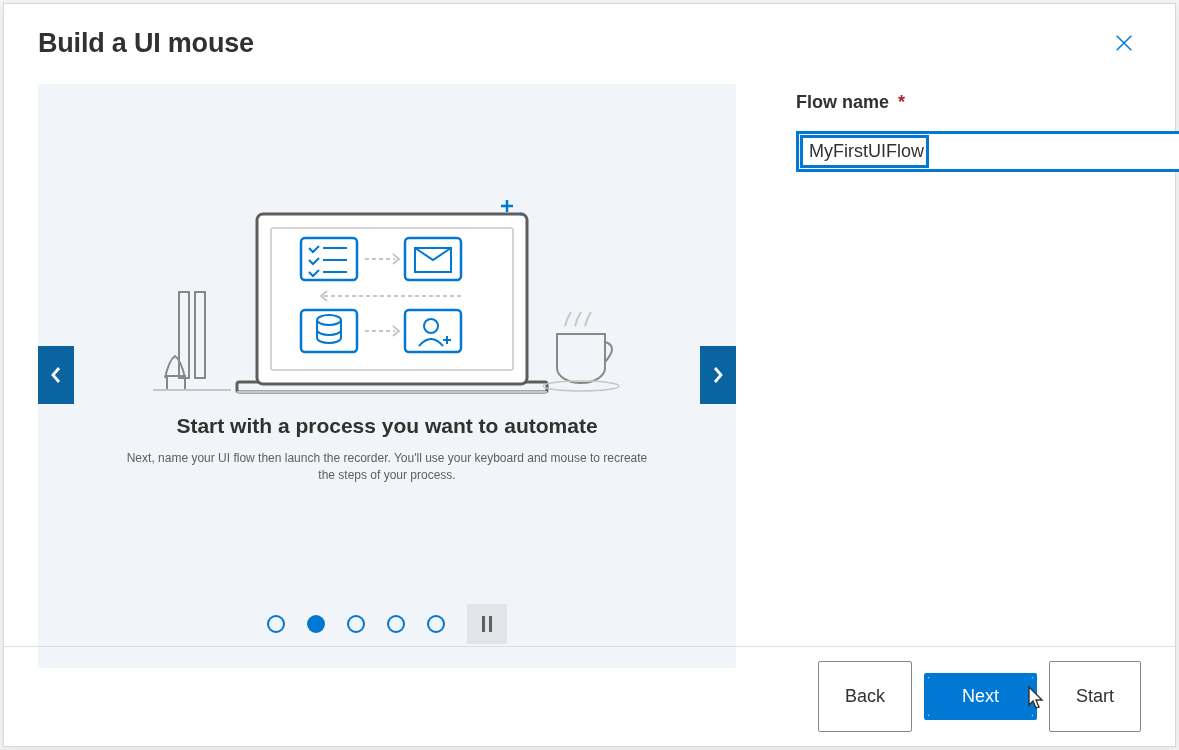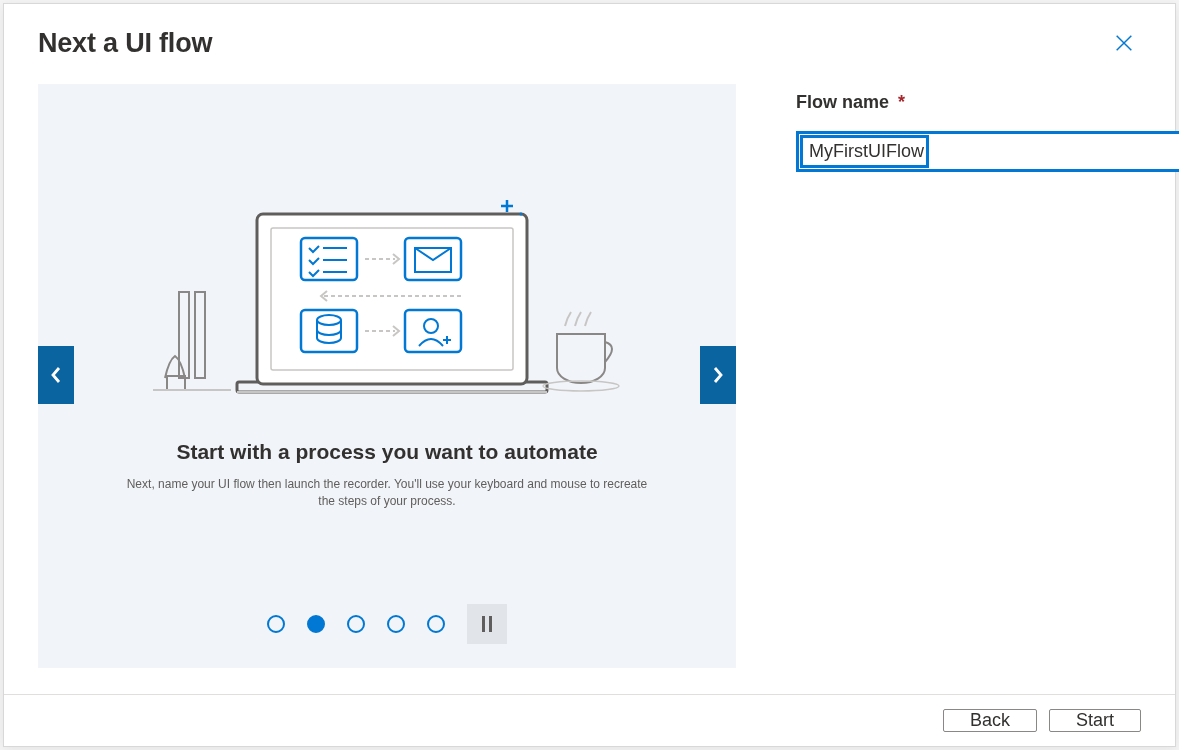--- a/index.html
+++ b/index.html
@@ -73,21 +73,20 @@
     .carousel-nav svg { width: 12px; height: 18px; stroke: #ffffff; stroke-width: 2.8; fill: none; }
 
     .illustration {
       width: 480px;
       height: 280px;
       margin-top: 50px;
       position: relative;
     }
 
     .slide-title {
-      margin-top: 26px;
       font-size: 21px;
       font-weight: 600;
       color: #323130;
       text-align: center;
     }
     .slide-text {
       margin-top: 12px;
       font-size: 12px;
       color: #605e5c;
       text-align: center;
@@ -163,21 +162,21 @@
       border-top: 1px solid #e1dfdd;
       padding: 14px 34px;
       display: flex;
       justify-content: flex-end;
       gap: 12px;
       align-items: center;
     }
     .btn {
       font-family: inherit;
       font-size: 18px;
-      padding: 0 26px;
+      padding: 24px 26px;
       cursor: pointer;
       border-radius: 2px;
     }
     .btn-secondary {
       background: #ffffff;
       color: #323130;
       border: 1px solid #8a8886;
     }
     .btn-primary-wrap {
       border: 4px solid #0078d4;
@@ -197,21 +196,21 @@
       top: 8px;
       pointer-events: none;
     }
   </style>
 </head>
 <body>
 
 <div class="dialog">
 
   <div class="dialog-header">
-    <h1 class="dialog-title">Next a UI flow</h1>
+    <h1 class="dialog-title">Build a UI mouse</h1>
     <button class="close-btn">
       <svg viewBox="0 0 24 24">
           <path d="M4 4 L20 20 M20 4 L4 20"></path>
         </svg>
     </button>
   </div>
 
   <div class="dialog-body">
 
     <div class="carousel-panel">
@@ -309,16 +308,22 @@
       <div class="input-wrap">
         <input class="flow-name-input" type="text" value="MyFirstUIFlow" style="">
         <div class="input-inner-highlight" style="width:129px"></div>
       </div>
     </div>
 
   </div>
 
   <div class="dialog-footer">
     <button class="btn btn-secondary">Back</button>
+    <div class="btn-primary-wrap">
+      <button class="btn btn-primary">Next</button>
+      <svg class="cursor-icon" width="24" height="26" viewBox="0 0 24 26">
+        <path d="M6 2 L6 20 L10 16 L13 23 L16 22 L13 15 L19 15 Z" fill="#ffffff" stroke="#323130" stroke-width="1.4"></path>
+      </svg>
+    </div>
     <button class="btn btn-secondary">Start</button>
   </div>
 
 </div>
 
 </body></html>

